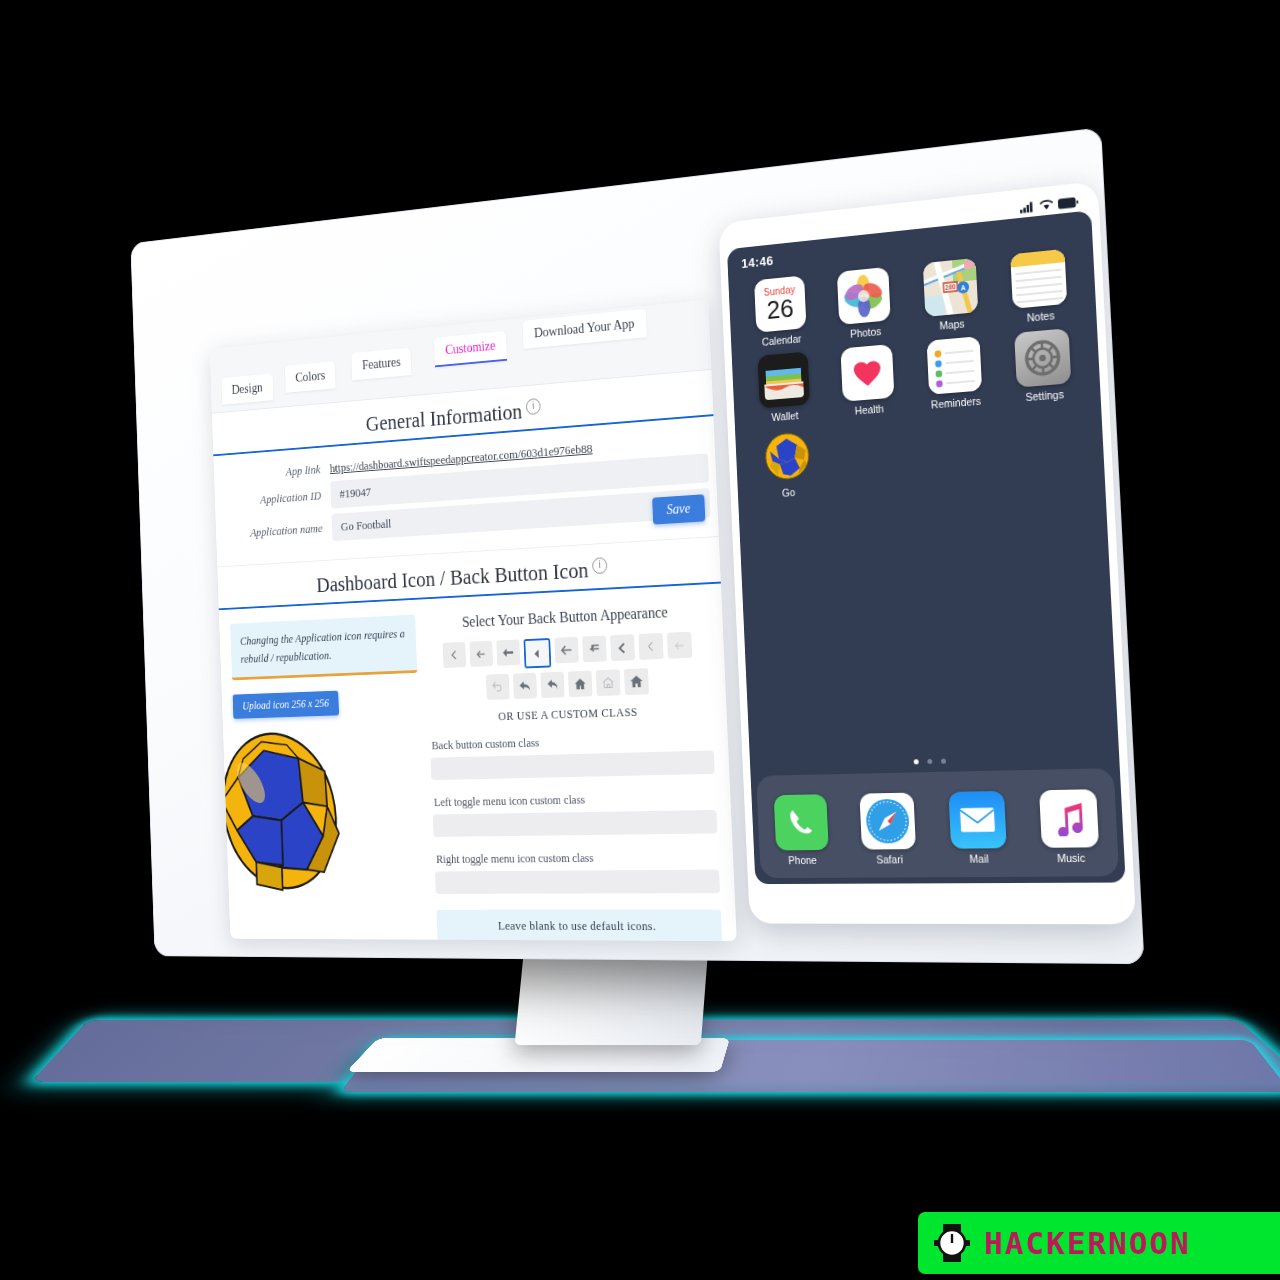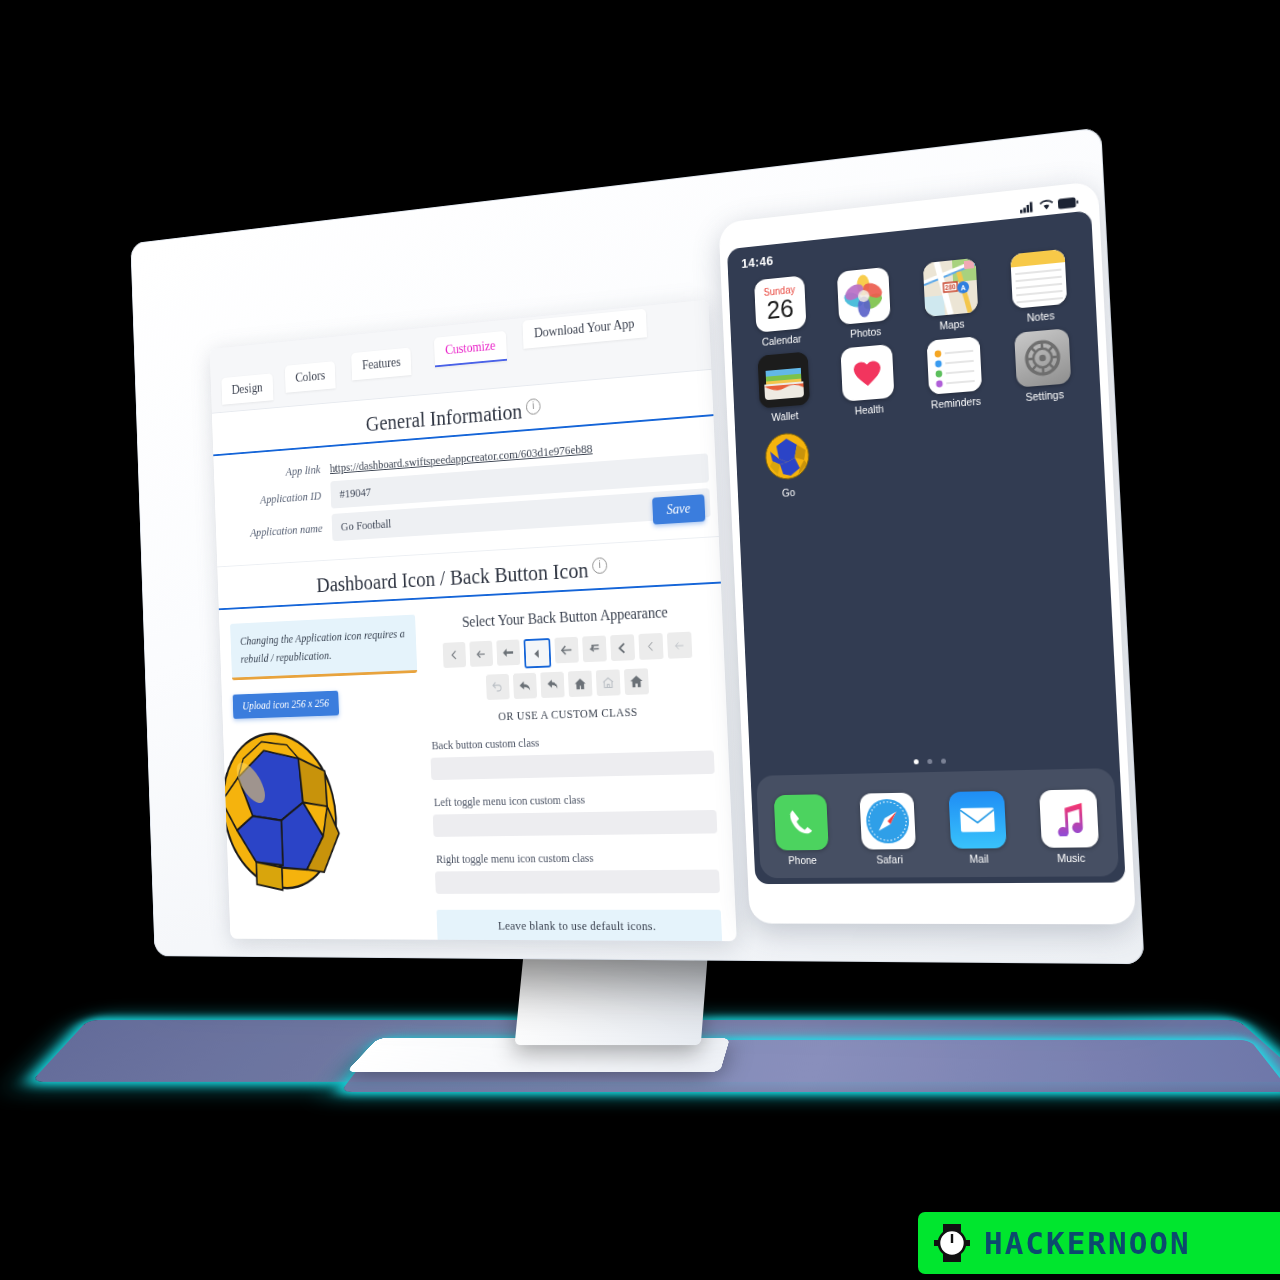--- a/index.html
+++ b/index.html
@@ -135,21 +135,21 @@
      background:rgba(255,255,255,.10);border-radius:18px;
      display:flex;justify-content:space-around;align-items:center;padding-top:2px;}
   .dock .app .ai{width:56px;height:56px;}
 
   
   .hn{position:absolute;left:918px;top:1212px;width:352px;height:62px;
      background:#00e62e;border-radius:7px;display:flex;align-items:center;
      padding:0 16px;gap:14px;}
   .hn .wm{width:36px;height:40px;position:relative;flex:none;}
   .hn .txt{font-family:"DejaVu Sans Mono",monospace;font-size:31px;font-weight:bold;
-     color:#0c4a6e;letter-spacing:2px;}
+     color:#be185d;letter-spacing:2px;}
 </style>
 </head>
 <body>
 
 <div id="stage">
 
   <div class="mat"></div>
   <div class="mat2"></div>
 
   <div class="foot"></div>

